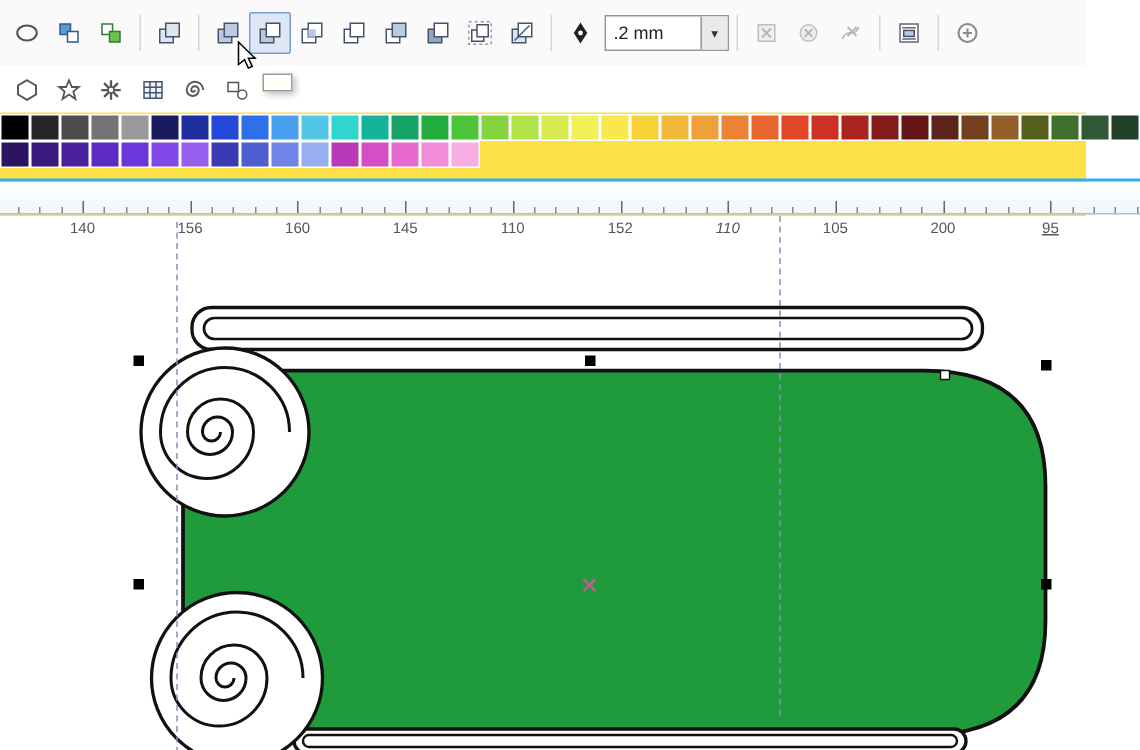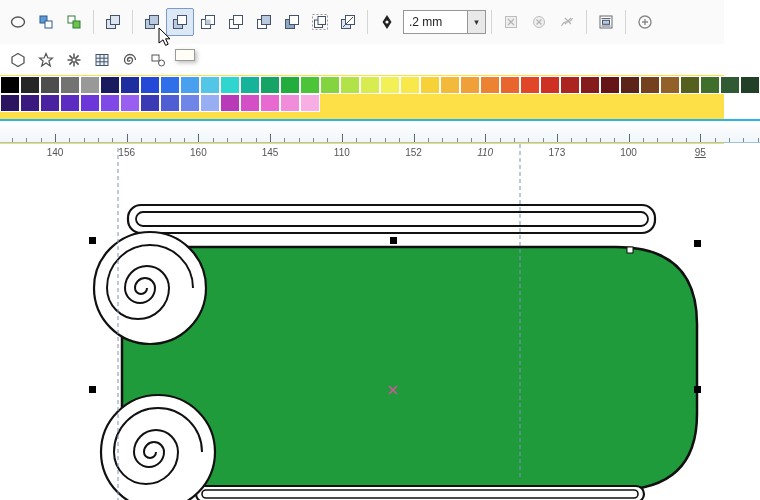--- a/index.html
+++ b/index.html
@@ -269,22 +269,22 @@
   </div>
 
   <div id="ruler">
       <span class="rnum" style="left: 55px;">140</span>
       <span class="rnum" style="left: 126.7px;">156</span>
       <span class="rnum" style="left: 198.4px;">160</span>
       <span class="rnum" style="left: 270.1px;">145</span>
       <span class="rnum" style="left: 341.8px;">110</span>
       <span class="rnum" style="left: 413.5px;">152</span>
       <span class="rnum" style="left: 485.2px; font-style: italic;">110</span>
-      <span class="rnum" style="left: 556.9px;">173</span>
-      <span class="rnum" style="left: 628.6px;">100</span>
+      <span class="rnum" style="left: 556.9px;">105</span>
+      <span class="rnum" style="left: 628.6px;">200</span>
       <span class="rnum" style="left: 700.3px; text-decoration: underline;">95</span>
       <div class="tick" style="left: 11.98px;"></div>
       <div class="tick" style="left: 26.32px;"></div>
       <div class="tick" style="left: 40.66px;"></div>
       <div class="tick tall" style="left: 55px;"></div>
       <div class="tick" style="left: 69.34px;"></div>
       <div class="tick" style="left: 83.68px;"></div>
       <div class="tick" style="left: 98.02px;"></div>
       <div class="tick" style="left: 112.36px;"></div>
       <div class="tick tall" style="left: 126.7px;"></div>

